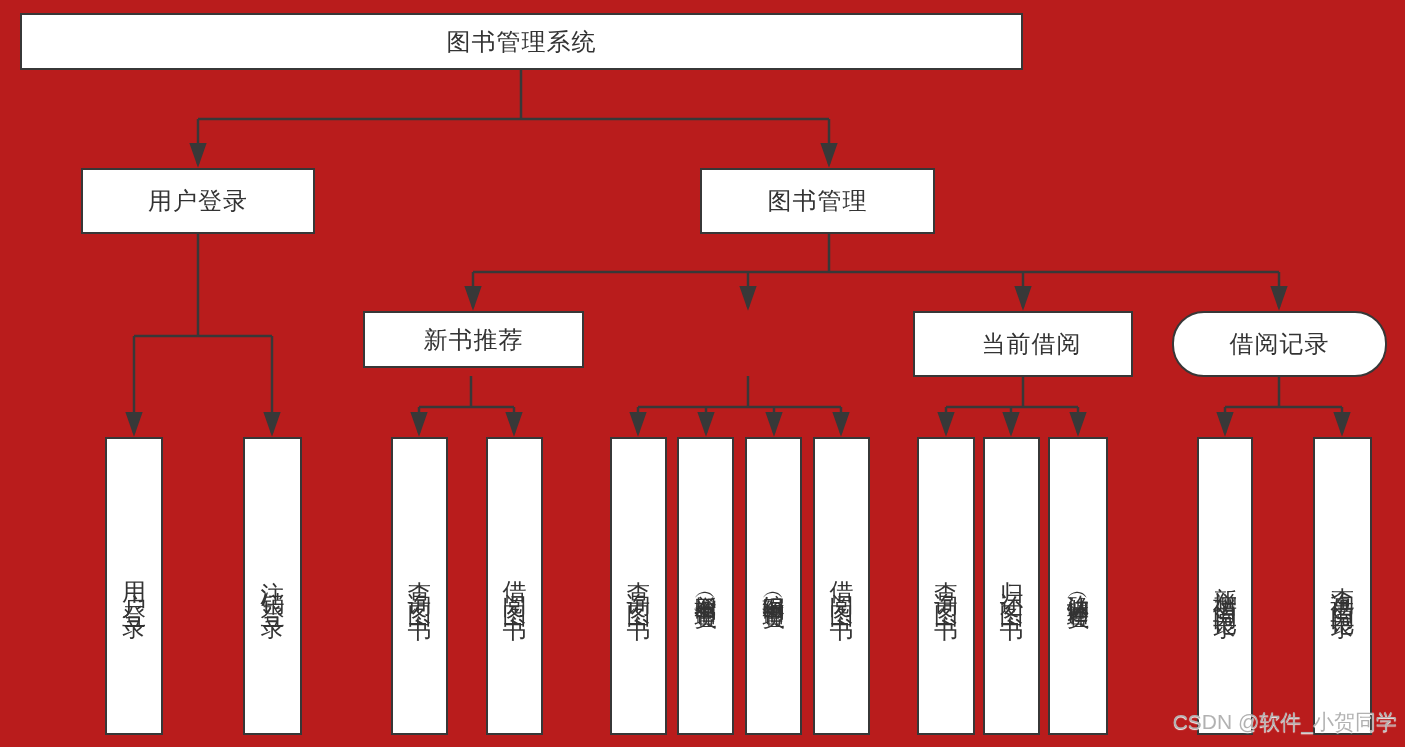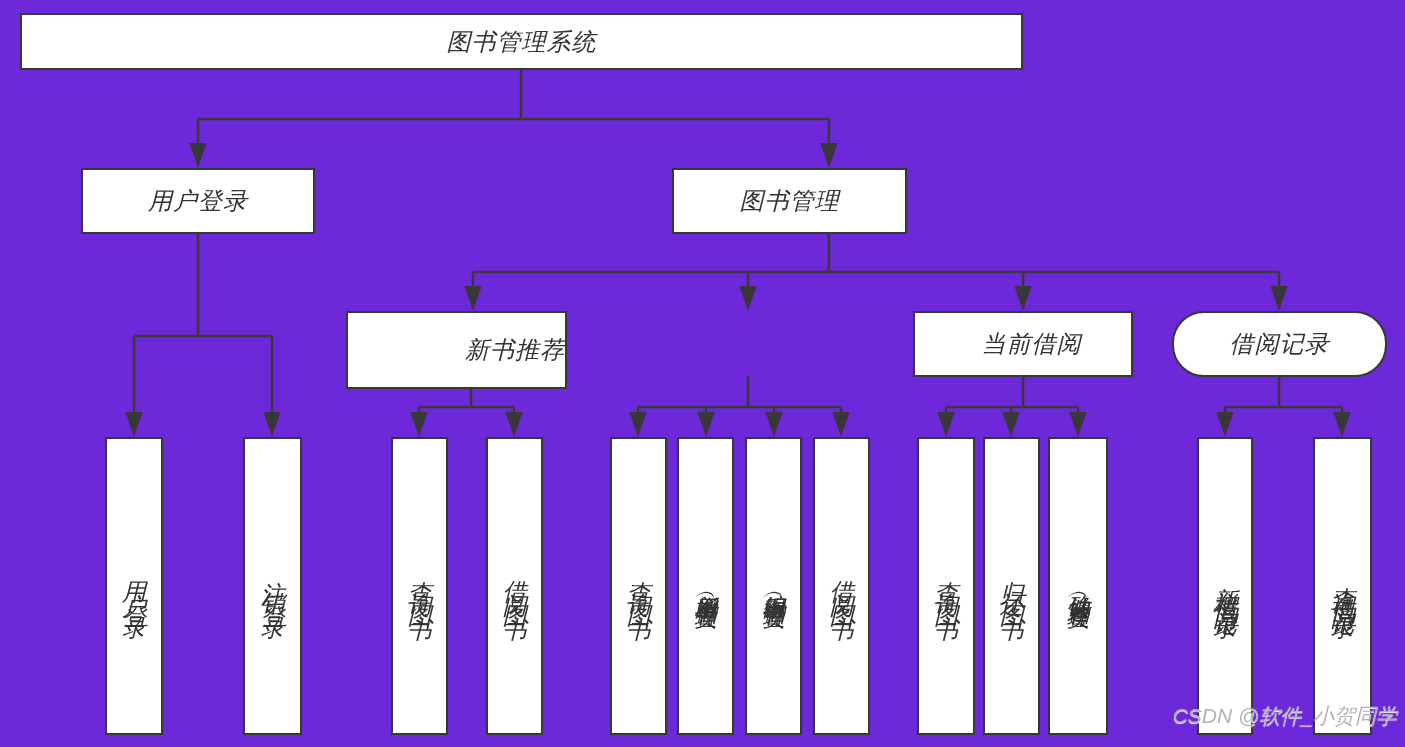--- a/index.html
+++ b/index.html
@@ -1,22 +1,21 @@
 <!DOCTYPE html>
 <html><head>
 <meta charset="utf-8">
 <style>
   html,body { margin:0; padding:0; background:#ffffff; }
   .canvas {
     position:relative;
     width:1405px; height:747px;
-    background:#6d28d9;
+    background:#b91c1c;
     font-family:"Liberation Sans", sans-serif;
     overflow:hidden;
-    font-style:italic;
   }
   svg.connectors {
     position:absolute; left:0; top:0; width:1405px; height:747px;
   }
   .node {
     position:absolute;
     box-sizing:border-box;
     border:2.5px solid #373737;
     background:#ffffff;
     display:flex; align-items:center; justify-content:center;
@@ -27,21 +26,21 @@
   .leaf span {
     writing-mode:vertical-lr;
     text-orientation:mixed;
     font-size:24px;
     letter-spacing:12px;
     line-height:1;
   }
   .leaf.mid span   { letter-spacing:6px; }
   .leaf.tight span { font-size:22px; letter-spacing:2px; }
   .watermark {
-    position:absolute; right:8px; bottom:17px;
+    position:absolute; right:8px; bottom:11px;
     font-size:21px; color:#b2b2b2;
     text-shadow:0 1px 1px #ffffff;
     white-space:nowrap;
   }
 </style>
 </head>
 <body>
 
 <div class="canvas">
 
@@ -83,25 +82,25 @@
     </g>
   </svg>
 
   <div class="node hnode" style="left:20px;top:13px;width:1003px;height:57px;">
     <span>图书管理系统</span>
   </div>
 
   <div class="node hnode" style="left:81px;top:168px;width:234px;height:66px;">
     <span>用户登录</span>
   </div>
-  <div class="node hnode" style="left:672px;top:168px;width:235px;height:66px;">
+  <div class="node hnode" style="left:700px;top:168px;width:235px;height:66px;">
     <span>图书管理</span>
   </div>
 
-  <div class="node hnode" style="left:346px;top:311px;width:221px;height:78px;justify-content:flex-end;">
+  <div class="node hnode" style="left:363px;top:311px;width:221px;height:57px;">
     <span>新书推荐</span>
   </div>
   <div class="node hnode" style="left:913px;top:311px;width:220px;height:66px;padding-left:17px;">
     <span>当前借阅</span>
   </div>
   <div class="node hnode" style="left:1172px;top:311px;width:215px;height:66px;border-radius:32px;">
     <span>借阅记录</span>
   </div>
 
   <div class="node leaf" style="left:105px;top:437px;width:58px;height:298px;">

